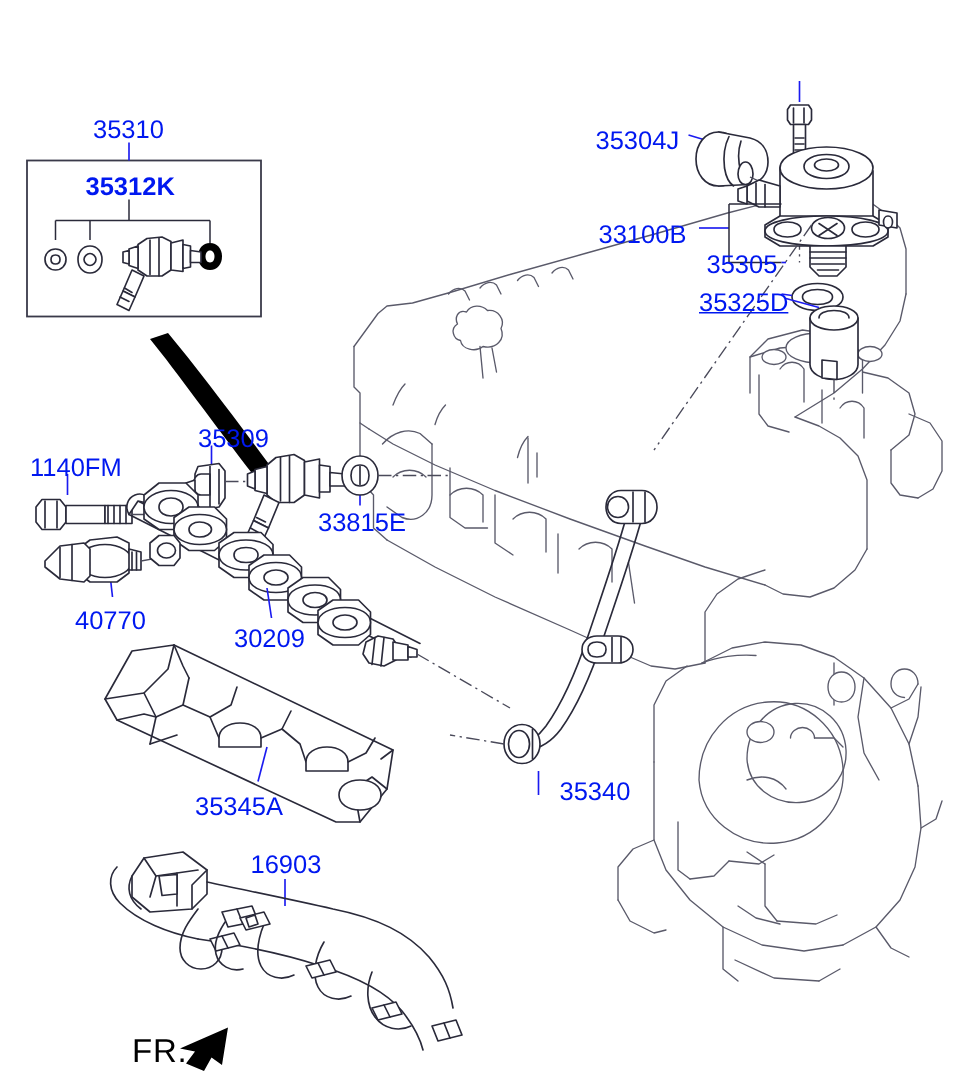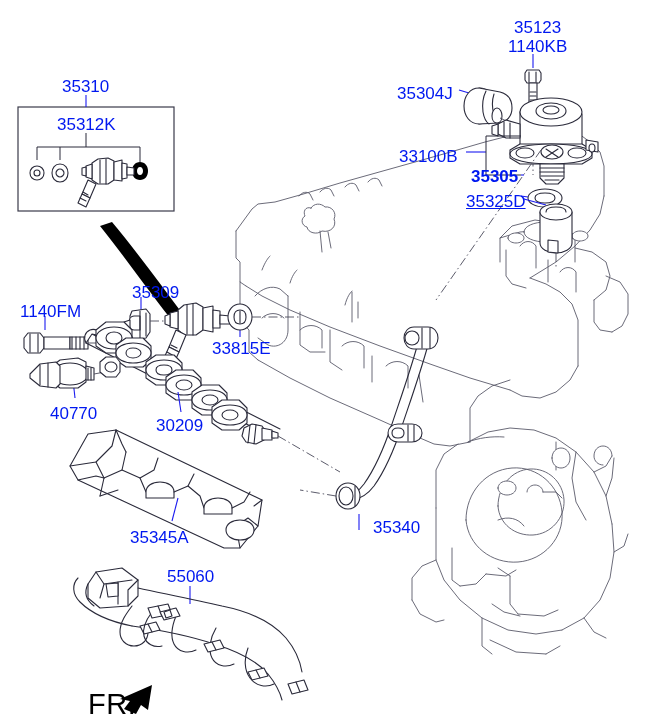--- a/index.html
+++ b/index.html
@@ -36,21 +36,21 @@
     line-height: 19px;
     user-select: none;
   }
   .part-label.two-line {
     text-align: center;
   }
   .fr-marker {
     position: absolute;
     color: #000000;
     font-family: "Liberation Sans", sans-serif;
-    font-size: 29px;
+    font-size: 22px;
     font-weight: 400;
     letter-spacing: 0.5px;
     white-space: nowrap;
     user-select: none;
   }
 </style>
 </head>
 <body>
 
 <div id="diagram-root">
@@ -436,46 +436,42 @@
       <path class="lead" d="M359 514 L359 530"></path>
     </g>
 
     <g>
       <path class="blk" d="M152 685 L120 699 L130 701 L124 709 L136 714 L141 705 L148 710 Z"></path>
     </g>
   </svg>
 
   <div class="part-label" style="left:62px; top:77px;">35310</div>
 
-  <div class="part-label" style="left:57px; top:115px;">35312K</div>
-
-  <div class="part-label two-line" style="left:508px; top:18px;">
-    <div>35123</div>
-    <div>1140KB</div>
-  </div>
+  <div class="part-label" style="left:57px; top:115px;font-weight:bold;">35312K</div>
+
 
   <div class="part-label" style="left:397px; top:84px;">35304J</div>
 
   <div class="part-label" style="left:399px; top:147px;">33100B</div>
 
-  <div class="part-label" style="left:471px; top:167px;font-weight:bold;">35305</div>
+  <div class="part-label" style="left:471px; top:167px;">35305</div>
 
   <div class="part-label" style="left:466px; top:192px;text-decoration:underline;">35325D</div>
 
   <div class="part-label" style="left:132px; top:283px;">35309</div>
 
   <div class="part-label" style="left:20px; top:302px;">1140FM</div>
 
   <div class="part-label" style="left:212px; top:339px;">33815E</div>
 
   <div class="part-label" style="left:50px; top:404px;">40770</div>
 
   <div class="part-label" style="left:156px; top:416px;">30209</div>
 
   <div class="part-label" style="left:130px; top:528px;">35345A</div>
 
-  <div class="part-label" style="left:167px; top:567px;">55060</div>
+  <div class="part-label" style="left:167px; top:567px;">16903</div>
 
   <div class="part-label" style="left:341px; top:518px;margin-left:32px;">35340</div>
 
   <div class="fr-marker" style="left:88px; top:688px;">FR.</div>
 
 </div>
 
 </body></html>

